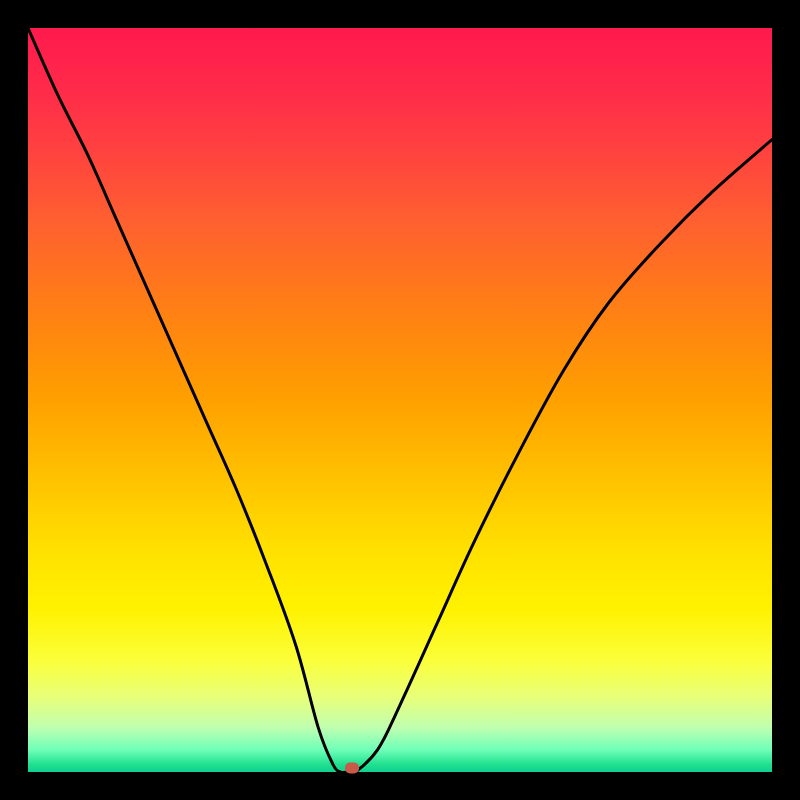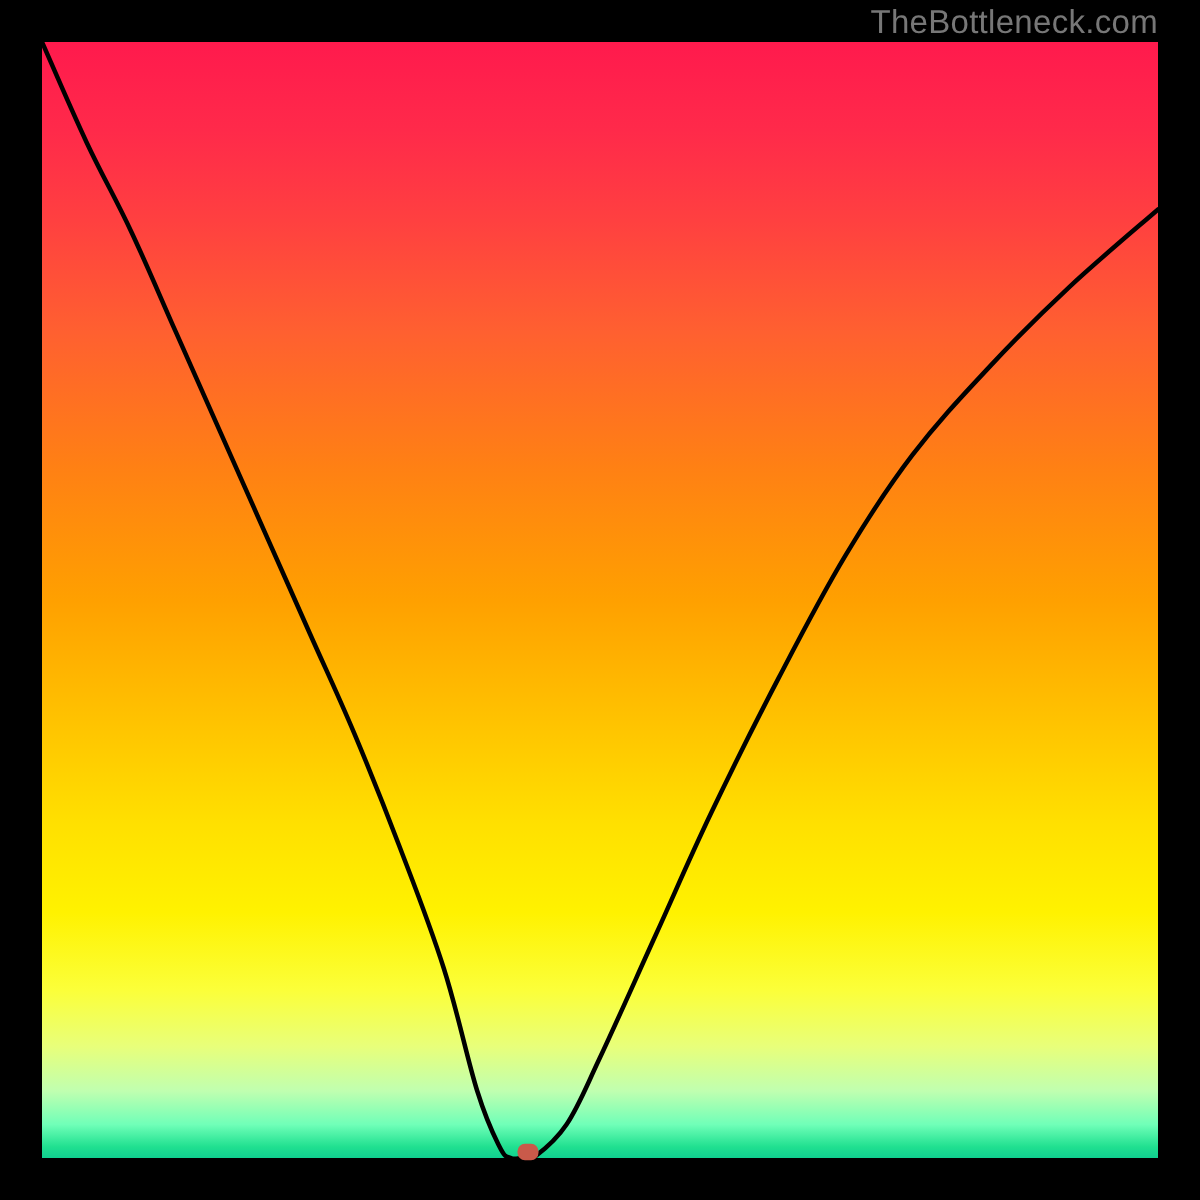--- a/index.html
+++ b/index.html
@@ -66,21 +66,20 @@
     height: 11px;
     background: #c95a4a;
     border-radius: 5px;
     transform: translate(-50%, -50%);
   }
 </style>
 </head>
 <body>
 
 <div class="frame">
-  <div class="watermark">TheBottleneck.com</div>
 
   <div class="plot-area">
     <svg class="curve" viewBox="0 0 744 744" preserveAspectRatio="none">
       <path id="curve-path" fill="none" stroke="#000" stroke-width="3" stroke-linecap="round" stroke-linejoin="round" d="M 0 0 C 5.3568 12.052799999999985 19.046400000000002 44.19359999999992 29.76 66.95999999999992 C 40.473600000000005 89.72639999999993 48.806400000000004 103.7136 59.52 126.48000000000002 C 70.2336 149.24640000000005 78.5664 169.33440000000007 89.28 193.44000000000005 C 99.9936 217.54560000000004 108.3264 236.2944 119.04 260.4 C 129.7536 284.50559999999996 138.08640000000003 303.2544 148.8 327.35999999999996 C 159.5136 351.46559999999994 167.8464 370.2144 178.56 394.32 C 189.27360000000002 418.4256 197.6064 435.8352 208.32000000000002 461.28 C 219.03360000000004 486.72479999999996 227.36640000000003 507.55679999999995 238.08 535.68 C 248.7936 563.8032 258.4656 588.0576 267.84 617.52 C 277.21439999999996 646.9824 283.46400000000006 677.9328 290.16 699.36 C 296.856 720.7872 301.02239999999995 728.5247999999999 305.03999999999996 736.56 C 309.0576 744.5952 309.80159999999995 742.6608 312.47999999999996 744 C 315.1584 745.3392 317.2416 744 319.92 744 C 322.5984 744 322.0032 748.0176 327.36 744 C 332.71680000000003 739.9824 341.64480000000003 733.7328 349.68 721.68 C 357.7152 709.6271999999999 361.2864 699.8063999999999 372 677.04 C 382.7136 654.2736 395.80800000000005 624.6624 409.20000000000005 595.2 C 422.59200000000004 565.7376 431.6688 544.1616 446.4 513.36 C 461.1312 482.5584 474.9696 454.8816 491.04 424.08 C 507.1104 393.2784 519.6096 369.02399999999994 535.68 342.23999999999995 C 551.7503999999999 315.45599999999996 562.9104000000001 298.04639999999995 580.32 275.28 C 597.7296 252.51359999999997 613.6512 235.84799999999998 632.4 215.76 C 651.1487999999999 195.672 664.392 182.42879999999994 684.48 163.67999999999995 C 704.568 144.93119999999996 733.2864 120.9744 744 111.60000000000002"></path>
     </svg>
     <div id="min-marker" class="min-marker" style="left: 323.64px; top: 740.28px; background: rgb(201, 90, 74);"></div>
   </div>
 </div>
 
 </body></html>

